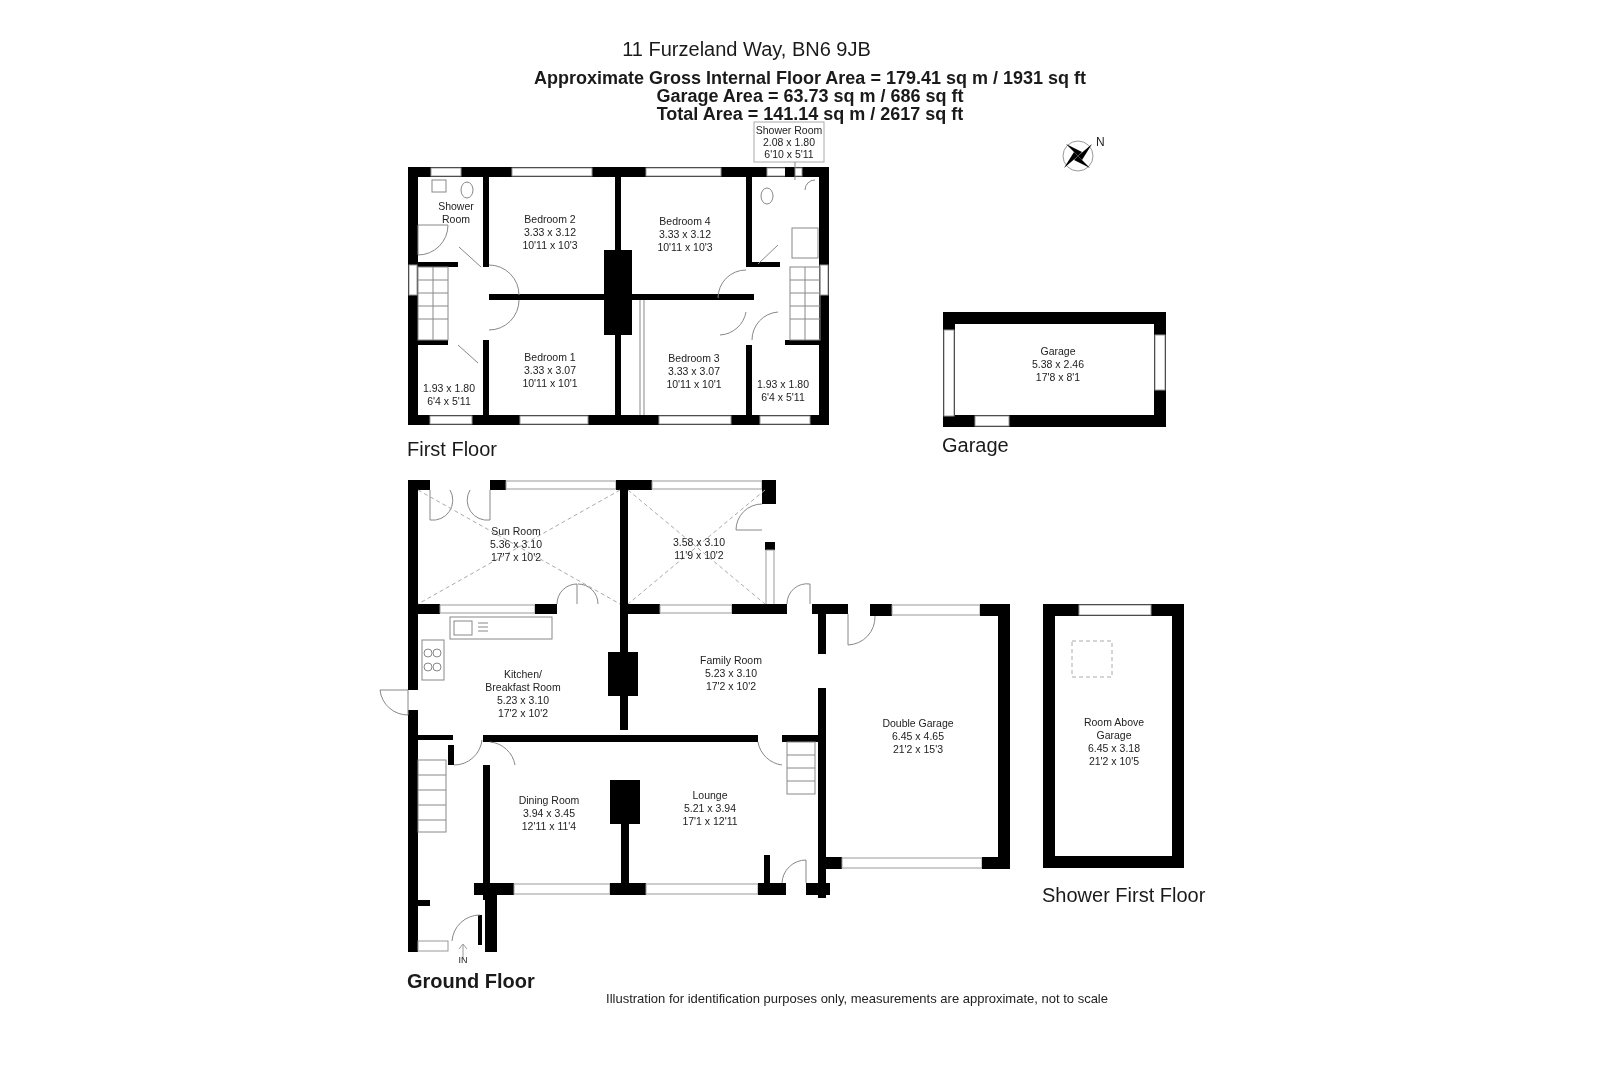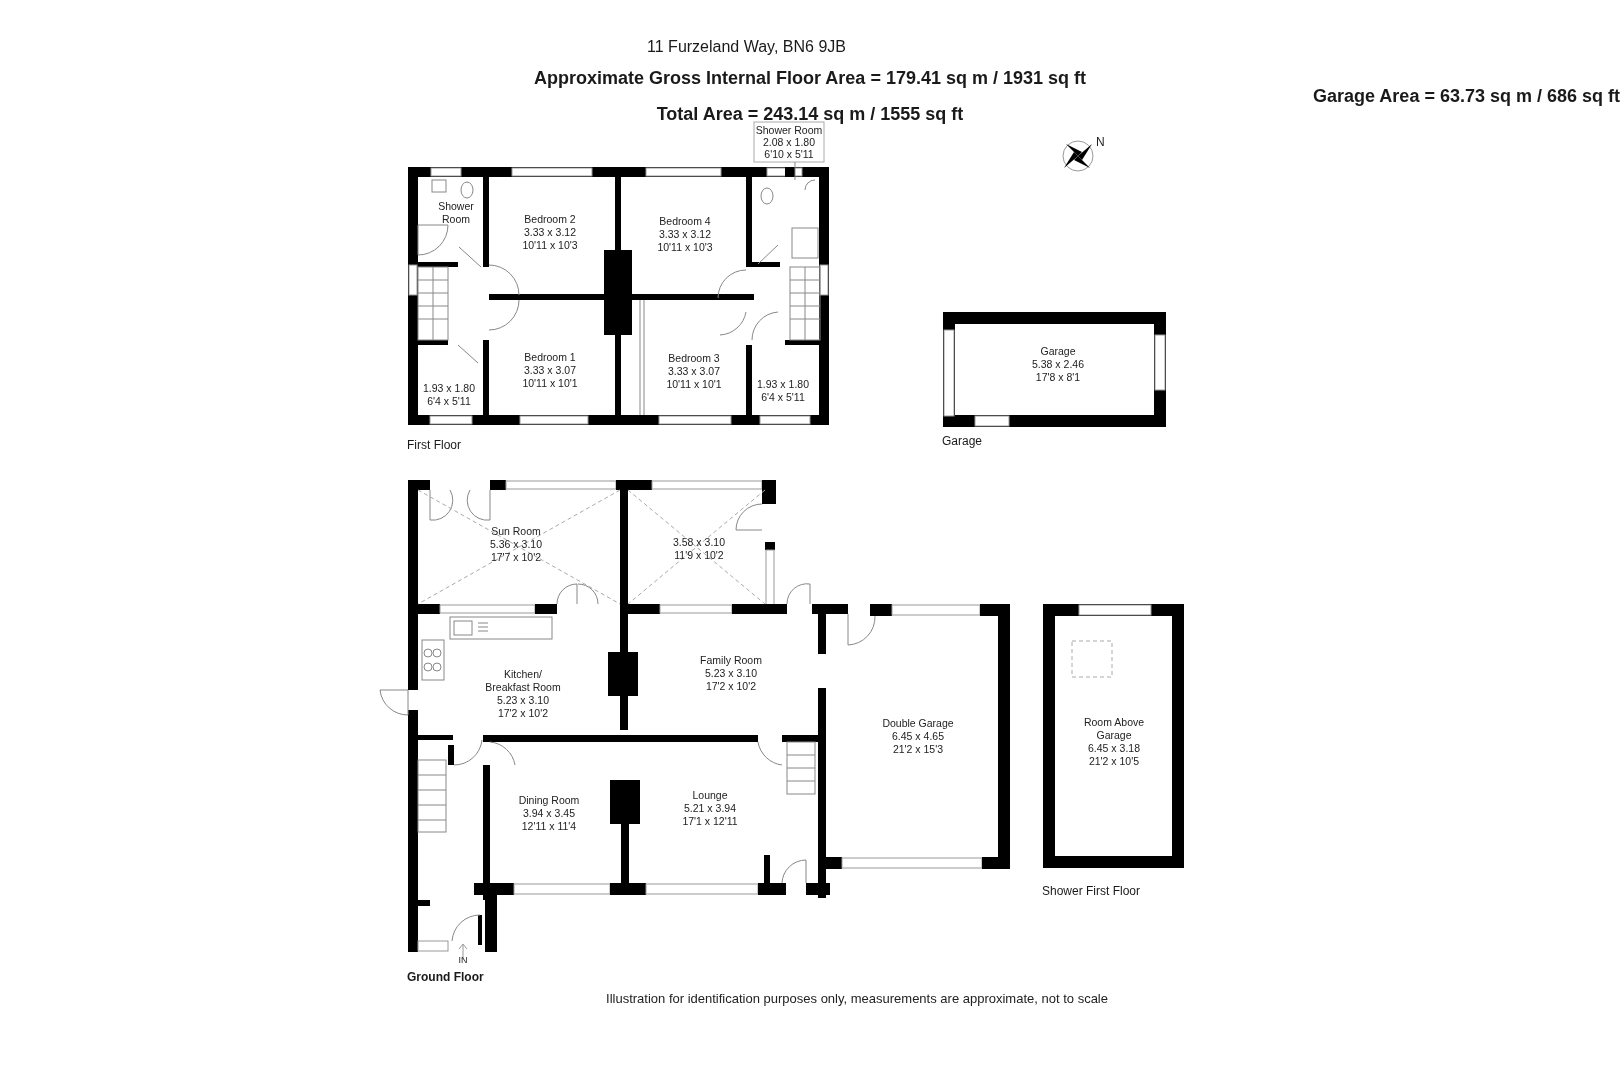--- a/index.html
+++ b/index.html
@@ -1,36 +1,36 @@
 <!DOCTYPE html>
 <html><head>
 <meta charset="utf-8">
 <style>
   html, body { margin:0; padding:0; background:#ffffff; }
   body { width:1620px; height:1080px; position:relative; overflow:hidden; font-family:"Liberation Sans", sans-serif; color:#111; }
   .abs { position:absolute; }
-  .title { left:0; width:1493px; top:38px; text-align:center; font-size:16px; color:#1a1a1a; }
+  .title { left:0; width:1493px; top:38px; text-align:center; font-size:20px; color:#1a1a1a; }
   .sub { left:0; width:1620px; text-align:center; font-size:18px; font-weight:bold; color:#1a1a1a; font-family:"Liberation Sans", sans-serif; }
-  .floor-label { font-size:12px; color:#1a1a1a; }
+  .floor-label { font-size:20px; color:#1a1a1a; }
   .footer { left:0; width:1620px; top:1025px; text-align:center; font-size:13px; color:#222;padding-left:47px; }
   svg text { font-family:"Liberation Sans", sans-serif; fill:#222; }
   .rt { font-size:10.5px; text-anchor:middle; }
   .wall { fill:#000; }
   .win { fill:#fff; stroke:#999; stroke-width:1; }
   .thin { stroke:#888; stroke-width:1; fill:none; }
   .dash { stroke:#aaa; stroke-width:1; fill:none; stroke-dasharray:4 3; }
   .box { fill:#fff; stroke:#aaa; stroke-width:1; }
 </style>
 </head>
 <body>
 
 <div class="abs title">11 Furzeland Way, BN6 9JB</div>
 <div class="abs sub" style="top:68px;">Approximate Gross Internal Floor Area = 179.41 sq m / 1931 sq ft</div>
-<div class="abs sub" style="top:86px;text-align:right;">Garage Area = 63.73 sq m / 686 sq ft</div>
-<div class="abs sub" style="top:104px;">Total Area = 243.14 sq m / 1555 sq ft</div>
+<div class="abs sub" style="top:86px;">Garage Area = 63.73 sq m / 686 sq ft</div>
+<div class="abs sub" style="top:104px;">Total Area = 141.14 sq m / 2617 sq ft</div>
 
 <div class="abs floor-label" style="left:407px; top:438px;">First Floor</div>
 <div class="abs floor-label" style="left:942px; top:434px;">Garage</div>
 <div class="abs floor-label" style="left:407px; top:970px;font-weight:bold;">Ground Floor</div>
 <div class="abs floor-label" style="left:1042px; top:884px;">Shower First Floor</div>
 
 <div class="abs footer" style="top:991px;">Illustration for identification purposes only, measurements are approximate, not to scale</div>
 
 <svg class="abs" style="left:0;top:0;" width="1620" height="1080">
 

